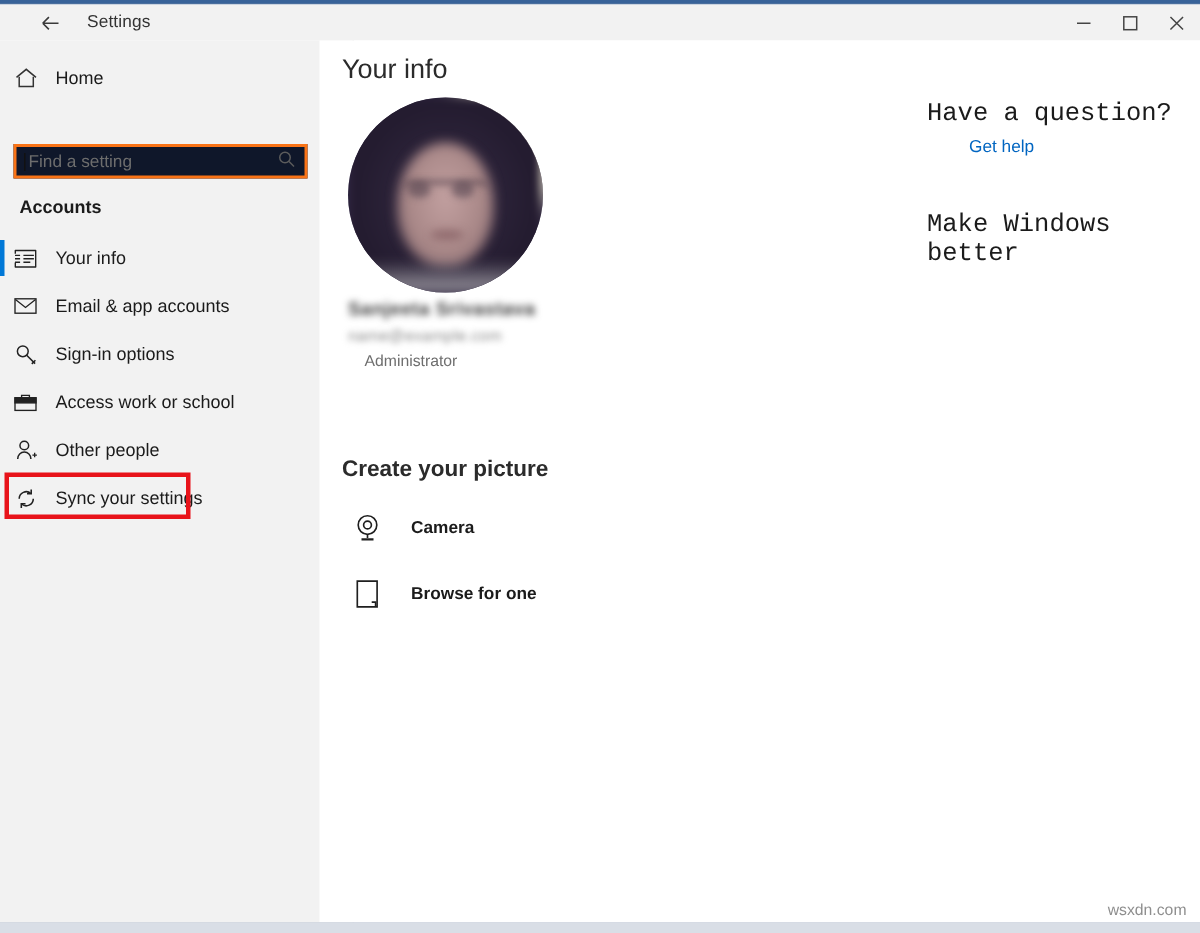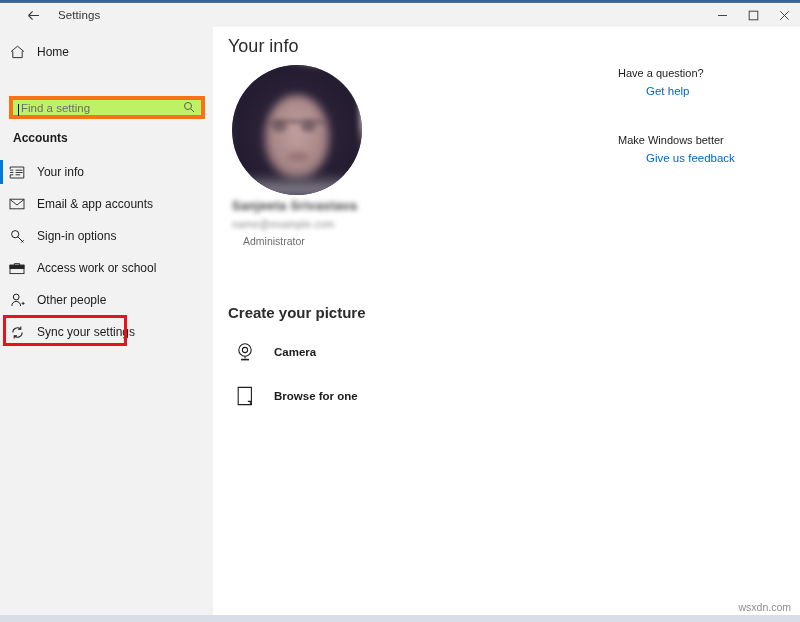--- a/index.html
+++ b/index.html
@@ -77,22 +77,22 @@
     color: #333;
   }
   .home-label { font-size: 12px; color: #1b1b1b; margin-left: 3px; }
 
   .search-wrap {
     position: absolute; left: 9px; top: 69px;
     width: 196px; height: 23px;
   }
   .search-box {
     width: 100%; height: 100%;
-    background: #bef264;
-    border: 4px solid #f97316;
+    background: #0f172a;
+    border: 2px solid #f97316;
     display: flex; align-items: center;
     position: relative;
   }
   .caret {
     position: absolute; left: 5px; top: 4px;
     width: 1px; height: 12px; background: #111;
   }
   .search-placeholder {
     font-size: 11.5px; color: #6d6d6d; margin-left: 8px;
   }
@@ -241,21 +241,21 @@
     width: 34px; min-width: 34px;
     display: flex; align-items: center; justify-content: center;
     color: #1f1f1f;
   }
   .po-icon svg { display: block; }
   .po-label { font-size: 11.5px; color: #1b1b1b; margin-left: 12px; font-weight: bold; }
 
   
   .help-panel { position: absolute; left: 405px; top: 40px; width: 175px; }
   .help-heading {
-    font-size: 11px; color: #1b1b1b;
+    font-size: 17px; color: #1b1b1b; font-family: Liberation Mono, monospace;
   }
   .help-link {
     font-size: 11.5px; color: #0065c1; margin-top: 6px; display: block;
     text-decoration: none;
     margin-left: 28px;
   }
   .help-block-2 { margin-top: 37px; }
 
   
   .bottom-strip {
@@ -461,21 +461,20 @@
       <span class="po-label">Browse for one</span>
     </div>
 
     <div class="help-panel">
       <div>
         <div class="help-heading">Have a question?</div>
         <a class="help-link" href="#">Get help</a>
       </div>
       <div class="help-block-2">
         <div class="help-heading">Make Windows better</div>
-        <a class="help-link" href="#">Give us feedback</a>
       </div>
     </div>
 
   </div>
 
   <div class="bottom-strip-line"></div>
   <div class="bottom-strip"></div>
   <div class="watermark">wsxdn.com</div>
 
 </div>

